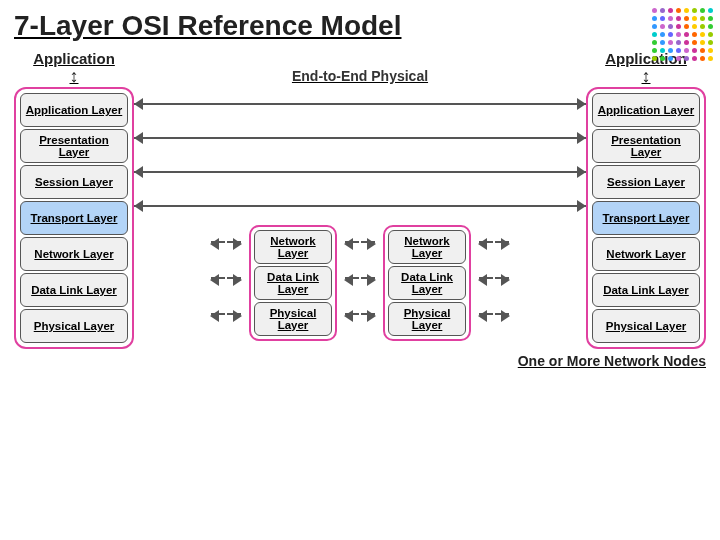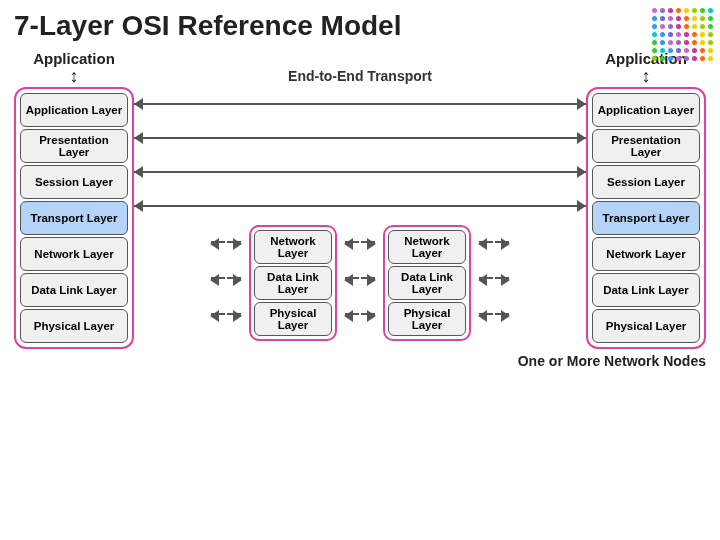--- a/index.html
+++ b/index.html
@@ -11,20 +11,21 @@
       overflow: hidden;
       position: relative;
     }
 
     .page {
       width: 720px;
       height: 416px;
       background: #fff;
       padding: 10px 14px;
       position: relative;
+      text-decoration: underline;
     }
 
     .title {
       font-size: 28px;
       font-weight: bold;
       color: #222;
       margin-bottom: 8px;
     }
 
     .dot-grid {
@@ -275,21 +276,21 @@
   </div>
 
   <div class="title">7-Layer OSI Reference Model</div>
 
   <div class="app-header-row">
     <div class="app-label">
       <span style="font-size:15px;font-weight:bold;">Application</span>
       <span class="vertical-arrow">↕</span>
     </div>
     <div style="flex:1; text-align:center;">
-      <span style="font-size:14px;font-weight:bold;color:#333;">End-to-End Transport</span>
+      <span style="font-size:14px;font-weight:bold;color:#333;">End-to-End Physical</span>
     </div>
     <div class="app-label">
       <span style="font-size:15px;font-weight:bold;">Application</span>
       <span class="vertical-arrow">↕</span>
     </div>
   </div>
 
   <div class="full-layout">
 
     <div class="outer-box" id="left-box">

